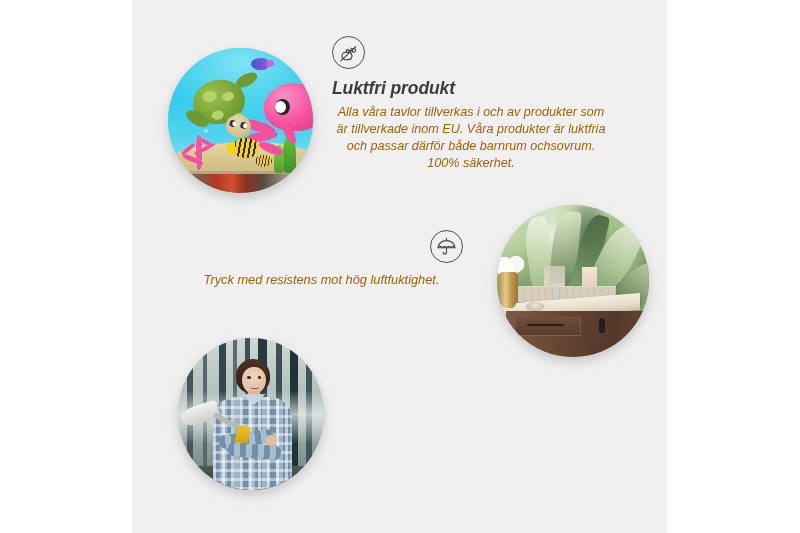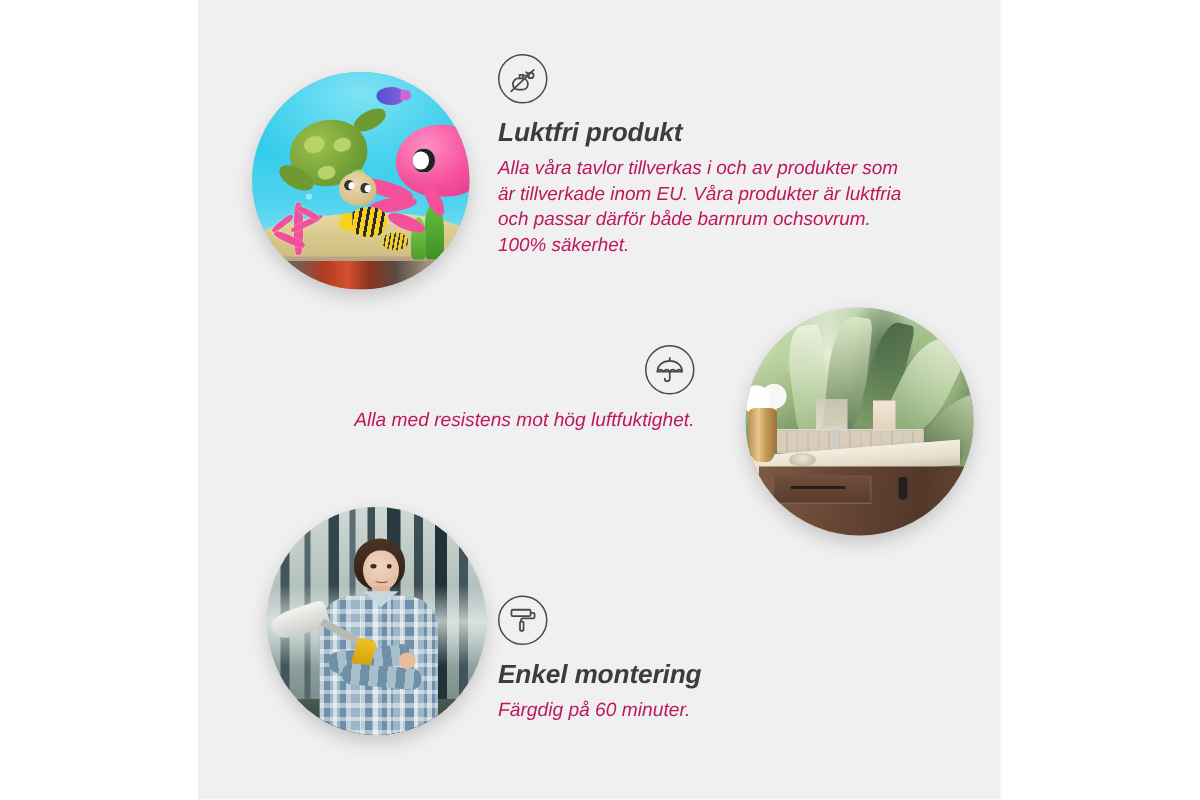--- a/index.html
+++ b/index.html
@@ -348,21 +348,22 @@
   .f-title {
     font-size: 17.5px;
     font-weight: bold;
     color: #3c3c3c;
     letter-spacing: -0.1px;
     white-space: nowrap;
   }
   .f-body {
     font-size: 12.6px;
     line-height: 17px;
-    color: #be185d;
+    color: #a16207;
+    text-align: center;
   }
 
   
   #feature-odourless { left: 332px; top: 36px; width: 290px; text-align: left; }
   #feature-odourless .icon-circle { margin-bottom: 9px; }
   #feature-odourless .f-title { margin-bottom: 5px; }
   #feature-odourless .f-body { width: 278px; }
 
   
   #feature-waterproof { left: 180px; top: 230px; width: 283px; text-align: right; }
@@ -492,28 +493,17 @@
 
   <div class="feature" id="feature-waterproof">
     <div class="icon-circle">
       <svg width="21" height="21" viewBox="0 0 24 24" fill="none" stroke="#4a4a4a" stroke-width="1.35" stroke-linecap="round" stroke-linejoin="round">
         <path d="M2.6 13.4C2.6 8.6 6.8 5.2 12 5.2s9.4 3.4 9.4 8.2z"></path>
         <path d="M2.6 13.4c1.6-2.1 3.1-2.1 4.7 0 1.6-2.1 3.1-2.1 4.7 0 1.6-2.1 3.1-2.1 4.7 0 1.6-2.1 3.1-2.1 4.7 0"></path>
         <path d="M12 5.2V3.0"></path>
         <path d="M12 13.4v5.4a1.9 1.9 0 0 1-3.8 0"></path>
       </svg>
     </div>
-    <div class="f-body">Alla med resistens mot hög luftfuktighet.</div>
+    <div class="f-body">Tryck med resistens mot hög luftfuktighet.</div>
   </div>
 
-  <div class="feature" id="feature-easy">
-    <div class="icon-circle">
-      <svg width="21" height="21" viewBox="0 0 24 24" fill="none" stroke="#4a4a4a" stroke-width="1.35" stroke-linecap="round" stroke-linejoin="round">
-        <rect x="3.4" y="4.0" width="14.6" height="4.9" rx="1.1"></rect>
-        <path d="M18.0 6.4h1.9c.6 0 1.1.5 1.1 1.1v2.0c0 .6-.5 1.1-1.1 1.1h-8.1c-.6 0-1.1.5-1.1 1.1v1.1"></path>
-        <rect x="9.9" y="13.0" width="2.7" height="7.0" rx="0.8"></rect>
-      </svg>
-    </div>
-    <div class="f-title">Enkel montering</div>
-    <div class="f-body">Färgdig på 60 minuter.</div>
-  </div>
 
 </div>
 
 </body></html>

